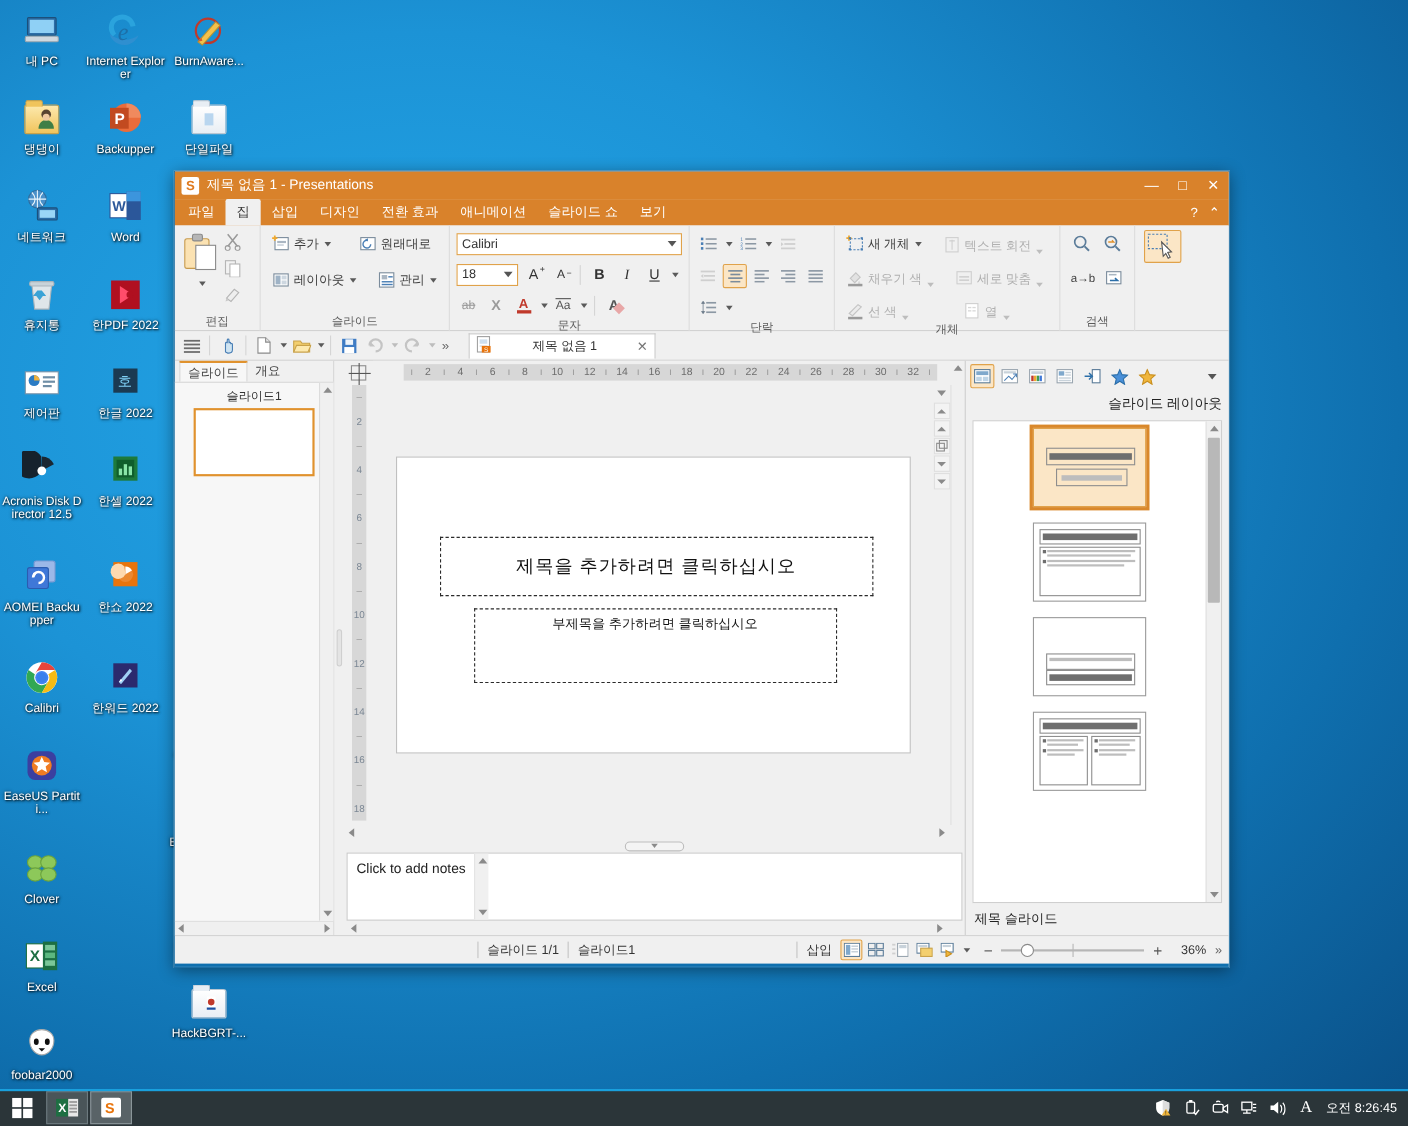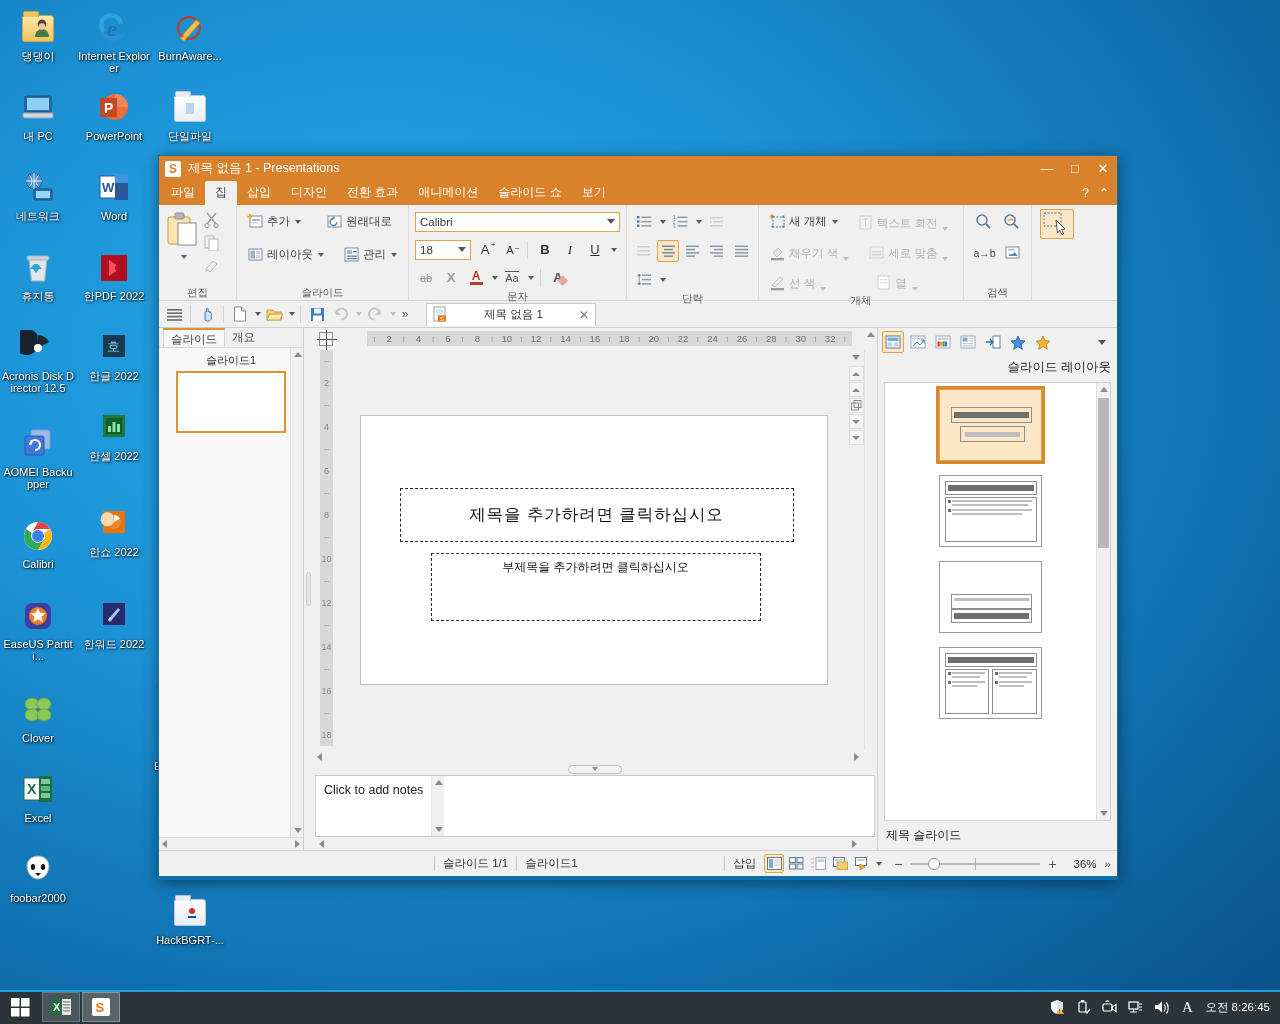--- a/index.html
+++ b/index.html
@@ -240,64 +240,77 @@
   .clock { font-size:11.5px; color:#fff; }
 </style>
 </head>
 <body>
 
 <div id="desktop">
   <div class="dcol c1">
 
     <div class="dicon">
       <div class="gl">
+        <svg width="36" height="36">
+          <rect x="5" y="6" width="26" height="16" rx="1" fill="#2b6ea8" stroke="#1c4f7a"></rect>
+          <rect x="7" y="8" width="22" height="12" fill="#8fd0f5"></rect>
+          <rect x="3" y="23" width="30" height="5" rx="1.5" fill="#cfd8df" stroke="#9aa6b0"></rect>
+        </svg>
+      </div>
+      <div class="lbl">내 PC</div>
+    </div>
+
+    <div class="dicon">
+      <div class="gl">
         <div class="folder"></div>
         <svg width="36" height="36" style="position:absolute;left:0;top:0">
           <circle cx="22" cy="14" r="4.4" fill="#5a4431"></circle>
           <path d="M15 27c0-5 3.5-8 7-8s7 3 7 8z" fill="#3f7e46"></path>
           <circle cx="22" cy="16.5" r="3.2" fill="#f0c9a0"></circle>
         </svg>
       </div>
       <div class="lbl">댕댕이</div>
     </div>
 
     <div class="dicon">
       <div class="gl">
         <svg width="36" height="36">
-          <rect x="5" y="6" width="26" height="16" rx="1" fill="#2b6ea8" stroke="#1c4f7a"></rect>
-          <rect x="7" y="8" width="22" height="12" fill="#8fd0f5"></rect>
-          <rect x="3" y="23" width="30" height="5" rx="1.5" fill="#cfd8df" stroke="#9aa6b0"></rect>
-        </svg>
-      </div>
-      <div class="lbl">내 PC</div>
-    </div>
-
-    <div class="dicon">
-      <div class="gl">
-        <svg width="36" height="36">
           <circle cx="14" cy="11" r="8" fill="#4a90c9" stroke="#2f6d9e"></circle>
           <path d="M6 11h16M14 3v16M9 5c4 4 4 8 0 12M19 5c-4 4-4 8 0 12" stroke="#e8f4fb" fill="none" stroke-width="1"></path>
           <rect x="14" y="19" width="18" height="11" rx="1" fill="#2b6ea8" stroke="#1c4f7a"></rect>
           <rect x="16" y="21" width="14" height="7" fill="#9ad6f7"></rect>
         </svg>
       </div>
       <div class="lbl">네트워크</div>
     </div>
 
     <div class="dicon">
       <div class="gl">
         <svg width="36" height="36">
           <path d="M9 9h18l-2.5 22h-13z" fill="#dfe6ea" stroke="#a9b4bb"></path>
           <rect x="7" y="6" width="22" height="4" rx="1.5" fill="#c9d3d9" stroke="#a9b4bb"></rect>
           <path d="M18 14l4 5h-3l-3 4-3-4h-3l4-5z" fill="#3aa3d6"></path>
         </svg>
       </div>
       <div class="lbl">휴지통</div>
     </div>
 
+    <div class="dicon">
+      <div class="gl">
+        <svg width="36" height="36">
+          <rect x="3" y="8" width="30" height="20" fill="#fff" stroke="#7a93a8"></rect>
+          <circle cx="11" cy="16" r="5" fill="#2b7cc4"></circle>
+          <path d="M11 16V11a5 5 0 0 1 5 5z" fill="#f0b23c"></path>
+          <rect x="19" y="12" width="11" height="2" fill="#6f8ea6"></rect>
+          <rect x="19" y="16" width="11" height="2" fill="#6f8ea6"></rect>
+          <rect x="19" y="20" width="8" height="2" fill="#6f8ea6"></rect>
+        </svg>
+      </div>
+      <div class="lbl">제어판</div>
+    </div>
 
     <div class="dicon" style="height:96px">
       <div class="gl">
         <svg width="36" height="36">
           <path d="M18 4a14 14 0 1 0 0 28 14 14 0 0 0 0-28z" fill="#fff" opacity="0"></path>
           <path d="M18 18V5a13 13 0 0 1 11 7z" fill="#1a2733"></path>
           <path d="M18 18a13 13 0 1 1-0.5-13z" fill="#16222d"></path>
           <circle cx="18" cy="18" r="4" fill="#fff"></circle>
         </svg>
       </div>
@@ -397,21 +410,21 @@
 
     <div class="dicon">
       <div class="gl">
         <svg width="36" height="36">
           <circle cx="19" cy="17" r="13" fill="#ea6c3b"></circle>
           <path d="M19 4a13 13 0 0 1 13 13H19z" fill="#f08a5e"></path>
           <rect x="4" y="8" width="17" height="19" fill="#c24a20"></rect>
           <text x="8" y="23" font-family="Liberation Sans" font-size="14" font-weight="bold" fill="#fff">P</text>
         </svg>
       </div>
-      <div class="lbl">PowerPoint</div>
+      <div class="lbl">Backupper</div>
     </div>
 
     <div class="dicon">
       <div class="gl">
         <svg width="36" height="36">
           <rect x="4" y="6" width="16" height="22" fill="#fff" stroke="#2b579a"></rect>
           <text x="6" y="22" font-family="Liberation Sans" font-size="13" font-weight="bold" fill="#2b579a">W</text>
           <rect x="19" y="4" width="13" height="26" fill="#2b579a"></rect>
           <rect x="19" y="4" width="13" height="9" fill="#41a5ee" opacity=".8"></rect>
         </svg>

